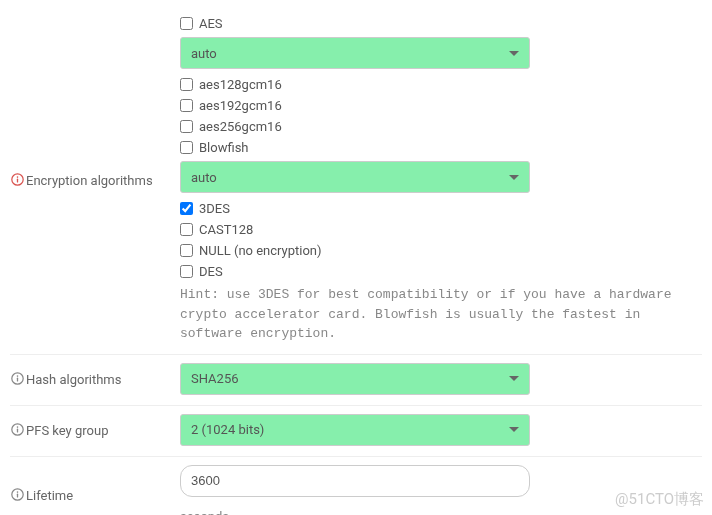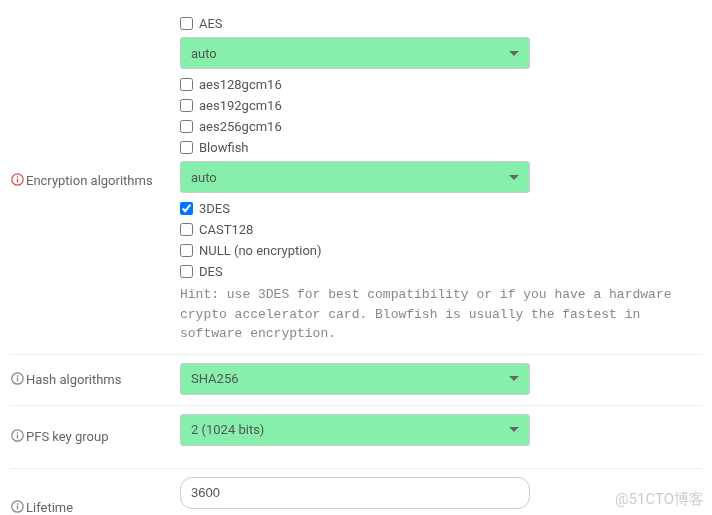--- a/index.html
+++ b/index.html
@@ -184,21 +184,21 @@
   <div class="label-col">
     <span class="info-icon">
       <svg width="13" height="13" viewBox="0 0 16 16" fill="currentColor">
           <circle cx="8" cy="8" r="7" fill="none" stroke="currentColor" stroke-width="1.5"></circle>
           <circle cx="8" cy="5" r="1"></circle>
           <rect x="7.2" y="6.8" width="1.6" height="5" rx="0.8"></rect>
         </svg>
     </span><span>PFS key group</span>
   </div>
   <div class="input-col">
-    <div class="select-box" style="margin-bottom:12px">
+    <div class="select-box" style="margin-bottom:0">
       <span>2 (1024 bits)</span>
       <span class="caret"></span>
     </div>
   </div>
 </div>
 
 <div class="form-row">
   <div class="label-col">
     <span class="info-icon">
       <svg width="13" height="13" viewBox="0 0 16 16" fill="currentColor">

